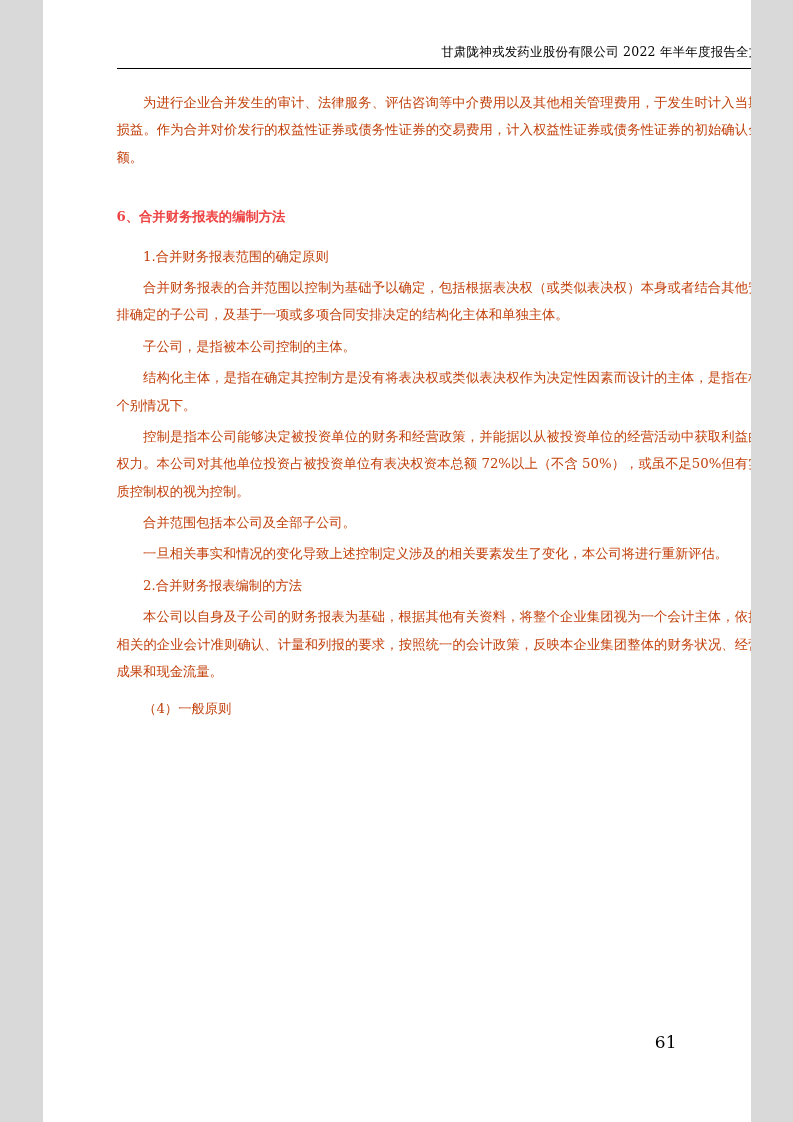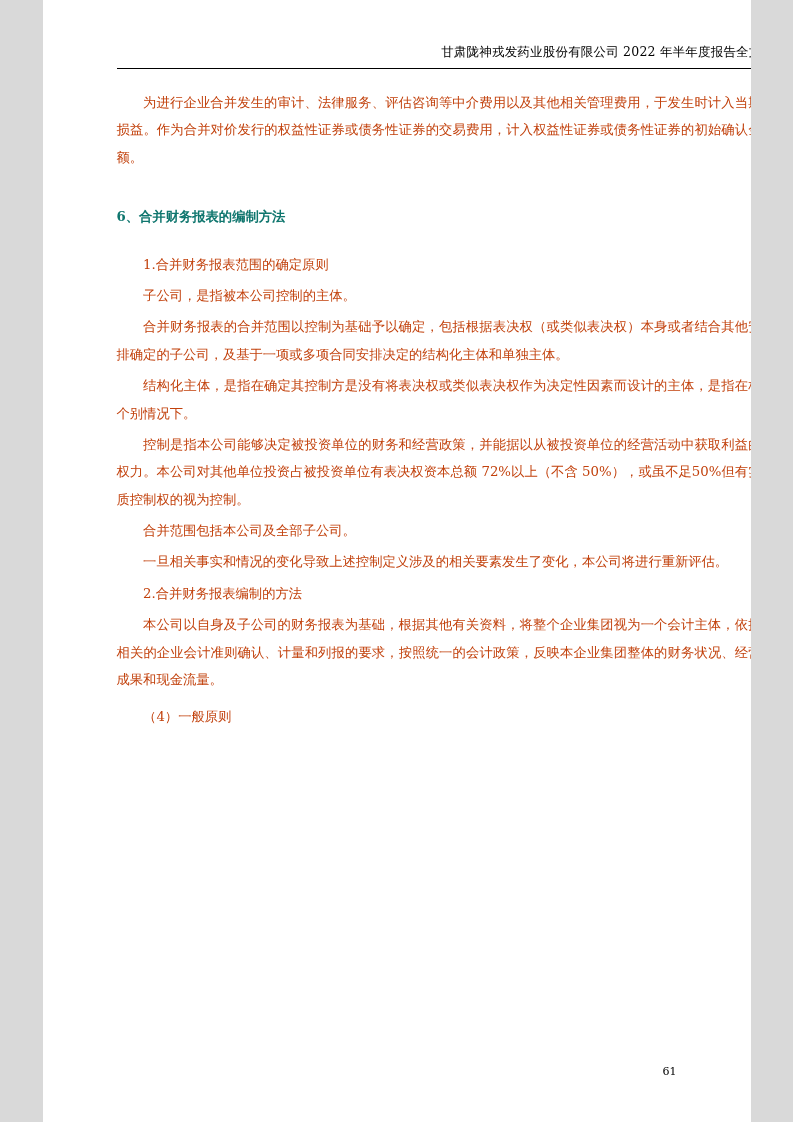--- a/index.html
+++ b/index.html
@@ -46,33 +46,33 @@
     color: #c2410c;
   }
   .indent {
     text-indent: 2em;
   }
   .section-title {
     font-weight: bold;
     font-size: 13.3px;
     line-height: 2.06;
     margin: 14px 0 10px 0;
-    color: #0f766e;
+    color: #ef4444;
   }
   .sub-head {
     text-indent: 2em;
-    margin-top: 20px;
+    margin-top: 12px;
   }
   .spacer-lg { height: 14px; }
   .spacer-sm { height: 6px; }
   .page-number {
     position: absolute;
     right: 74px;
-    bottom: 44px;
-    font-size: 11px;
+    bottom: 70px;
+    font-size: 17px;
     color: #000;
     font-family: "DejaVu Serif", "Liberation Serif", serif;
   }
 </style>
 </head>
 <body>
 
 <div class="page">
   <div class="content">
 
@@ -80,22 +80,22 @@
     <div class="rule"></div>
 
     <p class="indent">为进行企业合并发生的审计、法律服务、评估咨询等中介费用以及其他相关管理费用，于发生时计入当期损益。作为合并对价发行的权益性证券或债务性证券的交易费用，计入权益性证券或债务性证券的初始确认金额。</p>
 
     <div class="spacer-lg"></div>
 
     <div class="section-title">6、合并财务报表的编制方法</div>
 
     <p class="sub-head">1.合并财务报表范围的确定原则</p>
 
+    <p class="indent">合并财务报表的合并范围以控制为基础予以确定，包括根据表决权（或类似表决权）本身或者结合其他安排确定的子公司，及基于一项或多项合同安排决定的结构化主体和单独主体。</p>
     <p class="indent">子公司，是指被本公司控制的主体。</p>
-    <p class="indent">合并财务报表的合并范围以控制为基础予以确定，包括根据表决权（或类似表决权）本身或者结合其他安排确定的子公司，及基于一项或多项合同安排决定的结构化主体和单独主体。</p>
     <p class="indent">结构化主体，是指在确定其控制方是没有将表决权或类似表决权作为决定性因素而设计的主体，是指在极个别情况下。</p>
     <p class="indent">控制是指本公司能够决定被投资单位的财务和经营政策，并能据以从被投资单位的经营活动中获取利益的权力。本公司对其他单位投资占被投资单位有表决权资本总额 72%以上（不含 50%），或虽不足50%但有实质控制权的视为控制。</p>
     <p class="indent">合并范围包括本公司及全部子公司。</p>
     <p class="indent">一旦相关事实和情况的变化导致上述控制定义涉及的相关要素发生了变化，本公司将进行重新评估。</p>
 
     <p class="indent">2.合并财务报表编制的方法</p>
 
     <p class="indent">本公司以自身及子公司的财务报表为基础，根据其他有关资料，将整个企业集团视为一个会计主体，依据相关的企业会计准则确认、计量和列报的要求，按照统一的会计政策，反映本企业集团整体的财务状况、经营成果和现金流量。</p>
 
     <div class="spacer-sm"></div>

